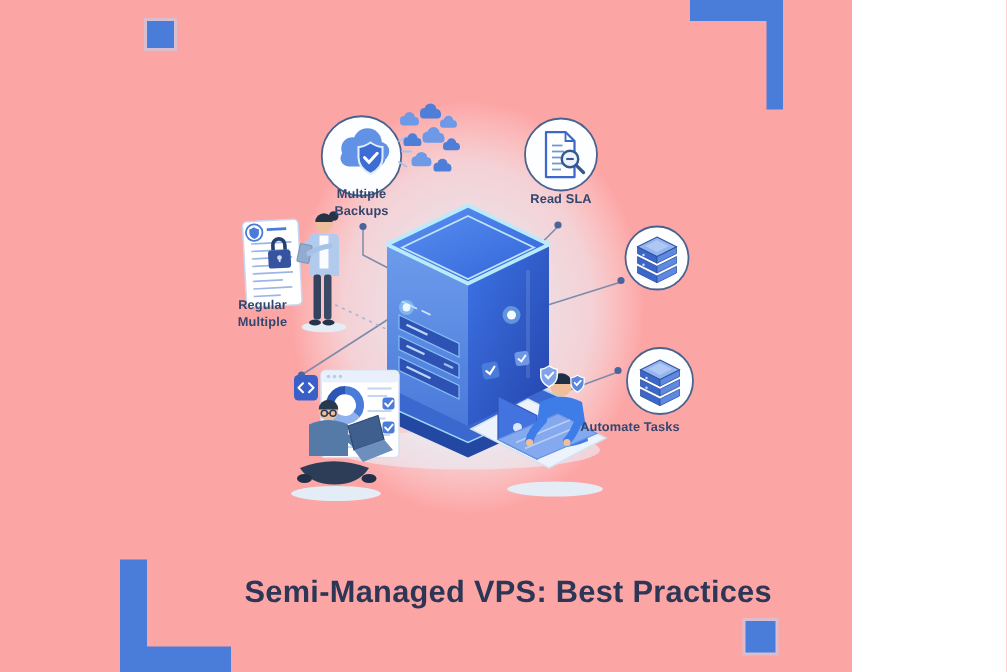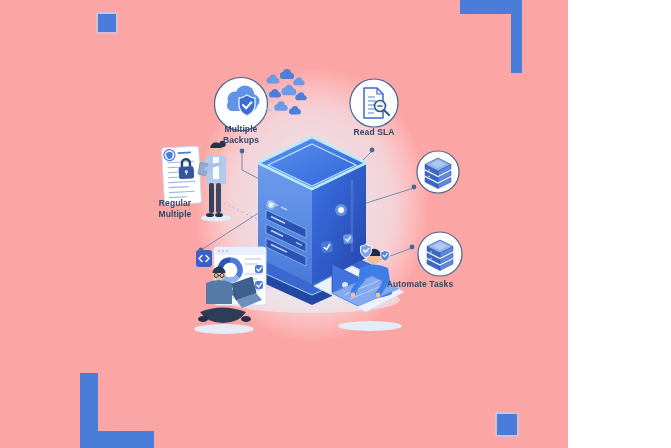--- a/index.html
+++ b/index.html
@@ -301,13 +301,14 @@
       <use href="#shieldBadge" transform="translate(366,250)" style="color:#7fa3e8"></use>
       <use href="#shieldBadge" transform="translate(385,255) scale(0.8)" style="color:#5d86de"></use>
     </g>
   </svg>
 
   <div class="diagram-label" style="left:241px;top:124px;width:56px;">Multiple Backups</div>
   <div class="diagram-label nowrap" style="left:374px;top:127px;">Read SLA</div>
   <div class="diagram-label" style="left:175px;top:198px;width:54px;">Regular Multiple</div>
   <div class="diagram-label nowrap" style="left:420px;top:279px;">Automate Tasks</div>
 
+  <div class="page-title">Semi-Managed VPS: Best Practices</div>
 </div>
 
 </body></html>

